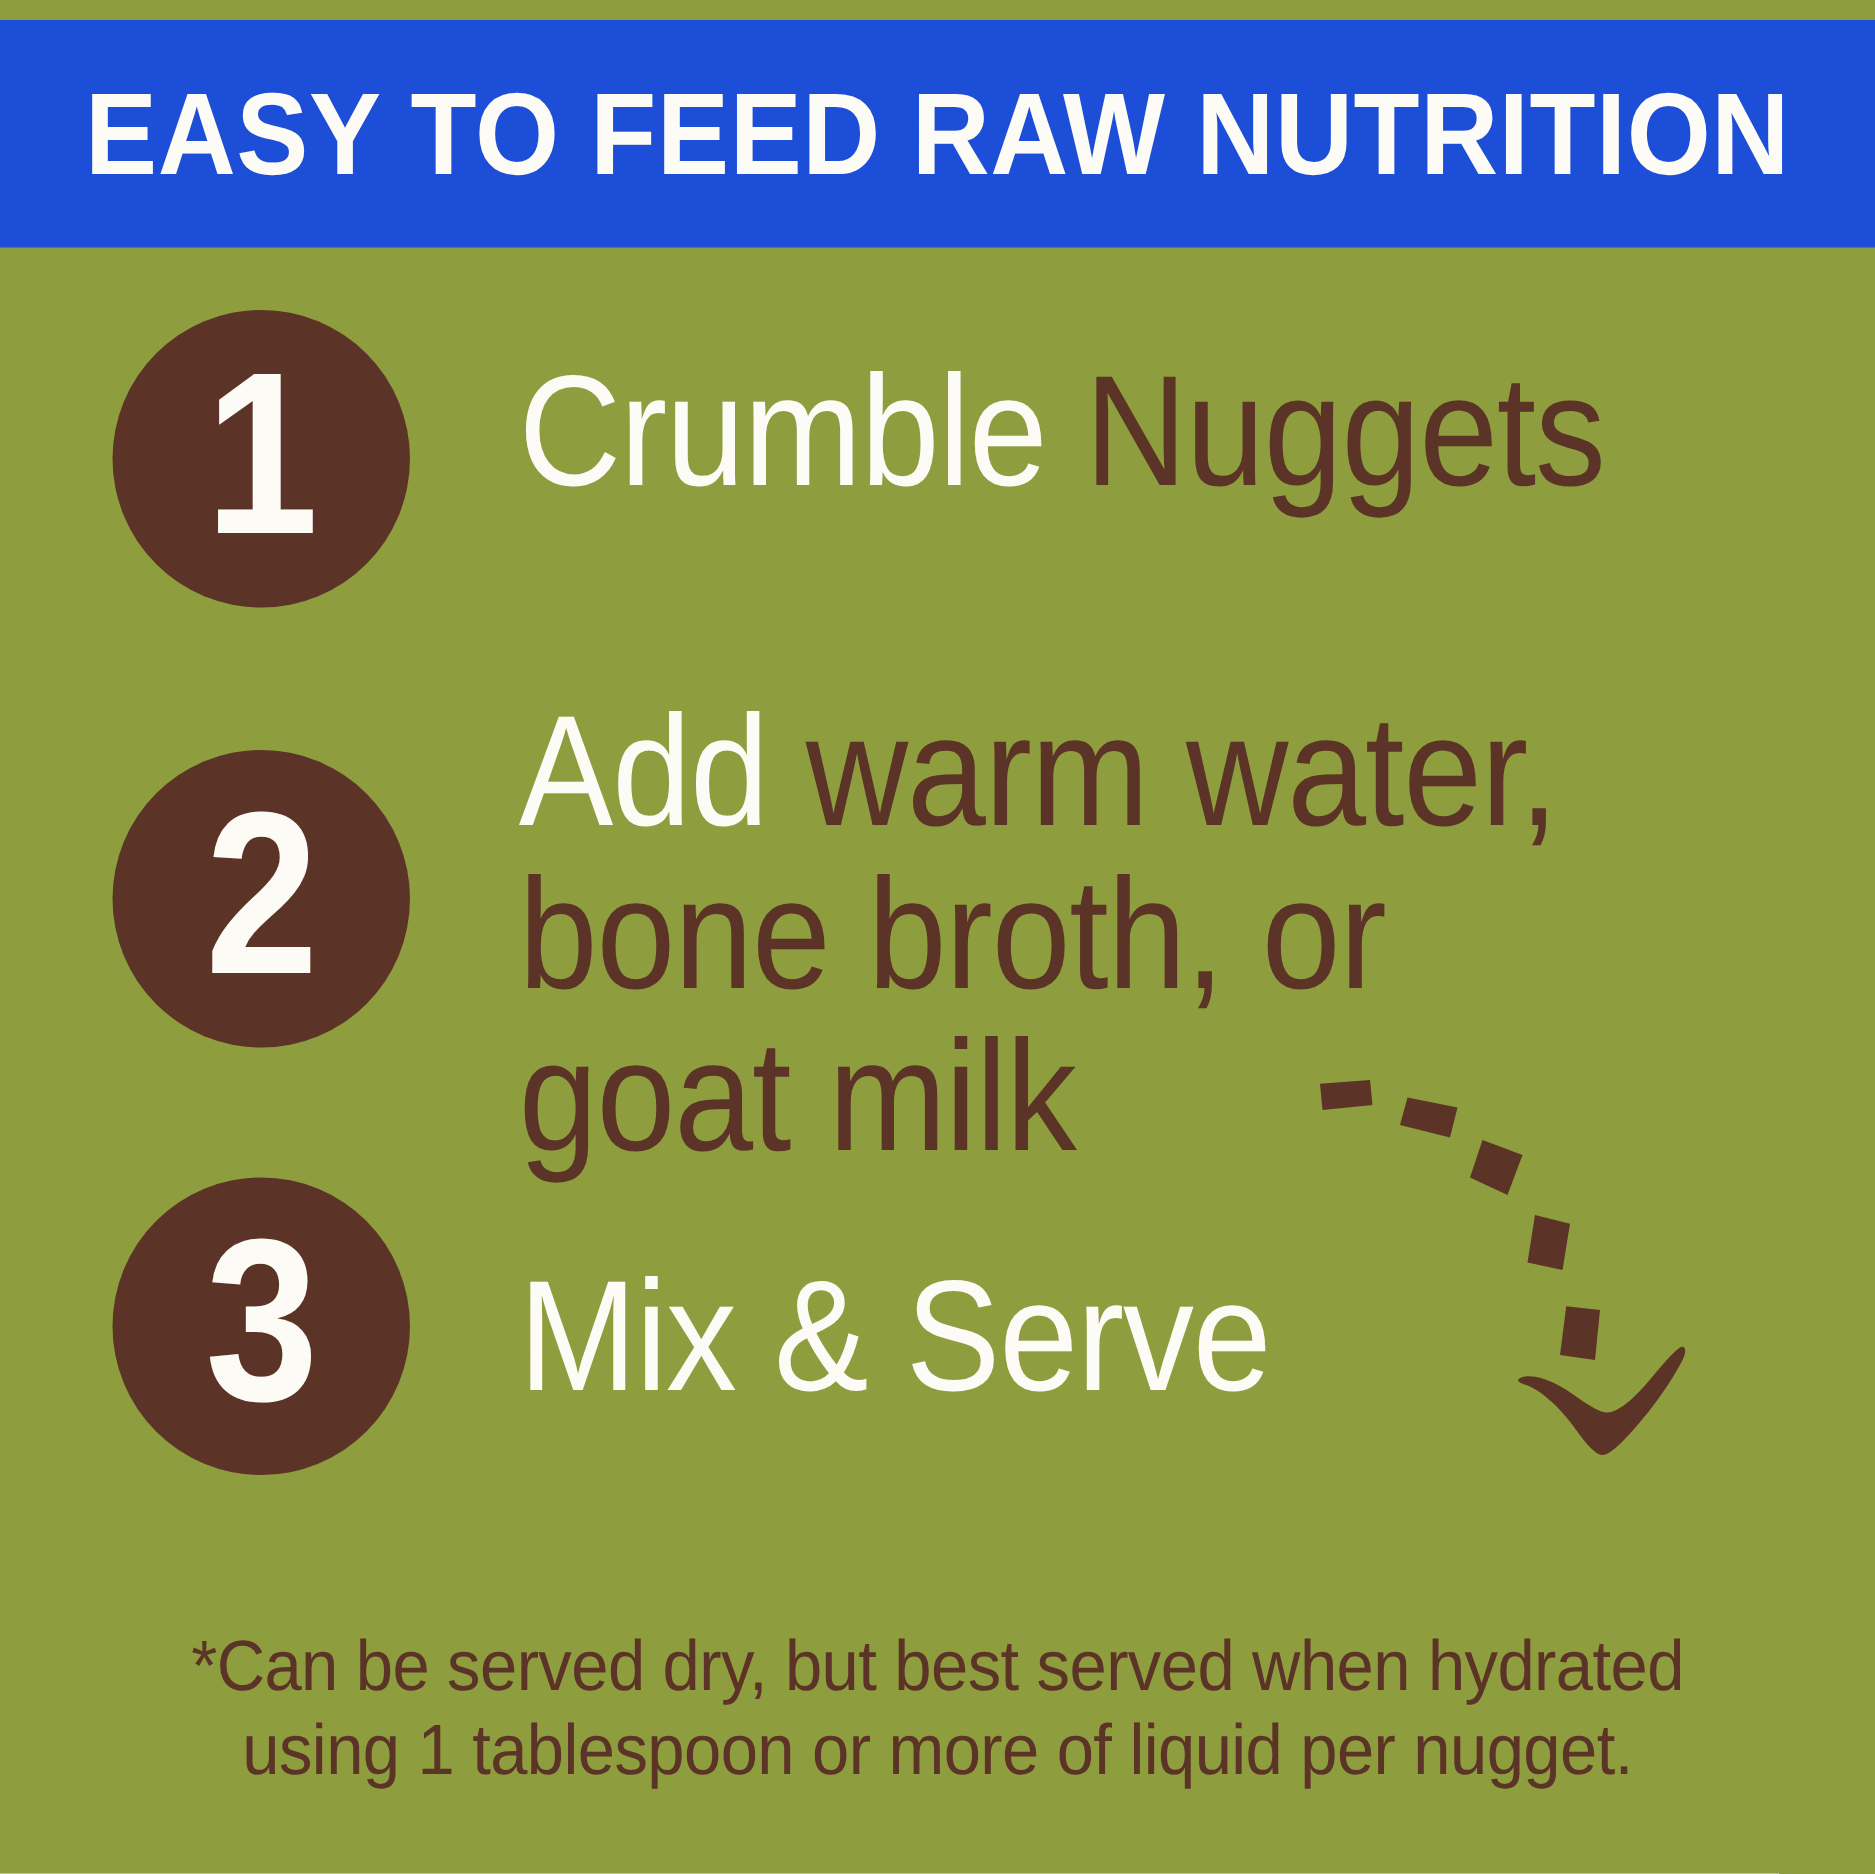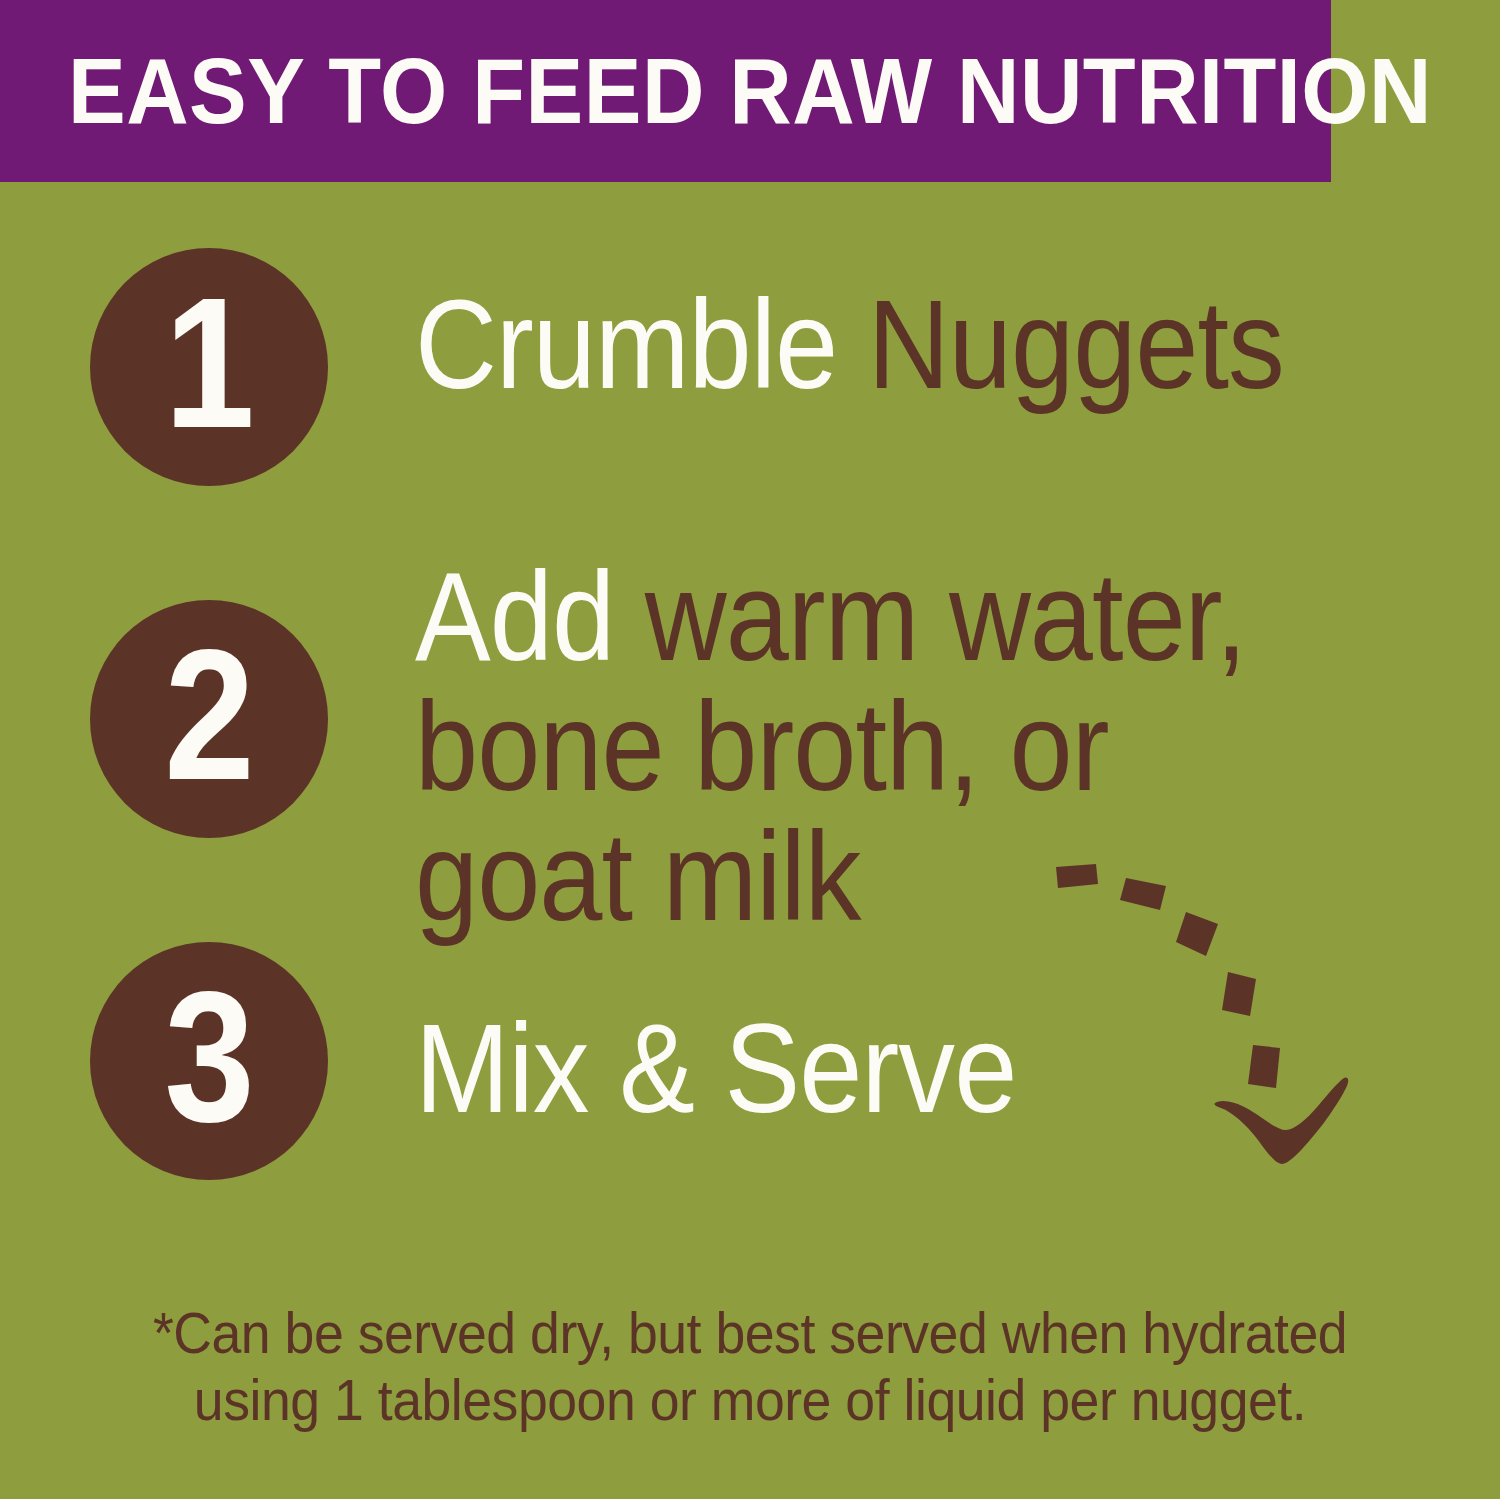--- a/index.html
+++ b/index.html
@@ -16,24 +16,24 @@
     width: 1500px;
     height: 1499px;
     overflow: hidden;
     background: #8E9D3E;
   }
 
   
   .header-band {
     position: absolute;
     left: 0;
-    top: 0;
-    width: 1331px;
+    top: 16px;
+    width: 1500px;
     height: 182px;
-    background: #701a75;
+    background: #1d4ed8;
   }
   .header-title {
     position: absolute;
     left: 30px;
     top: 0;
     width: 1440px;
     height: 182px;
     display: flex;
     align-items: center;
     justify-content: center;

